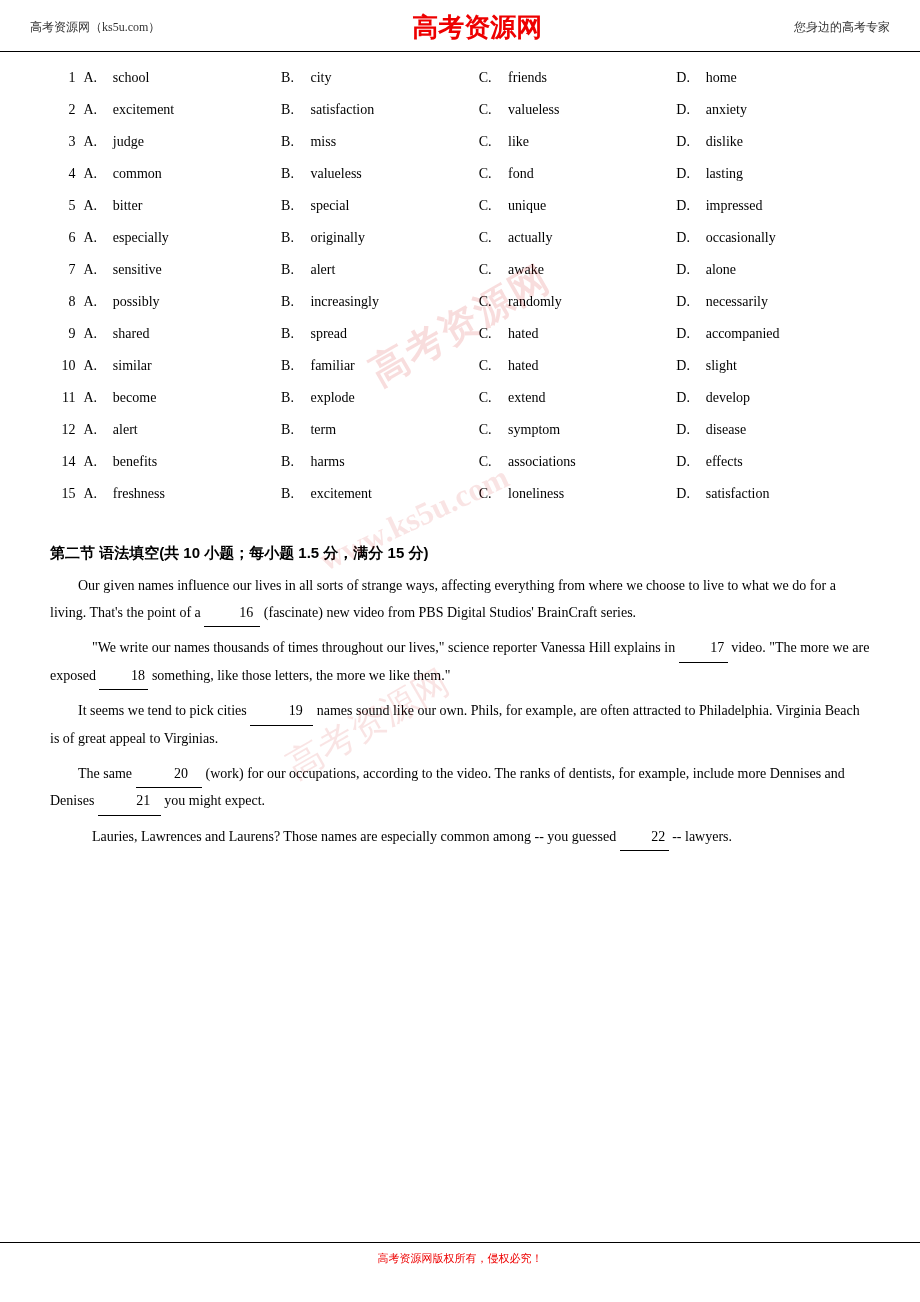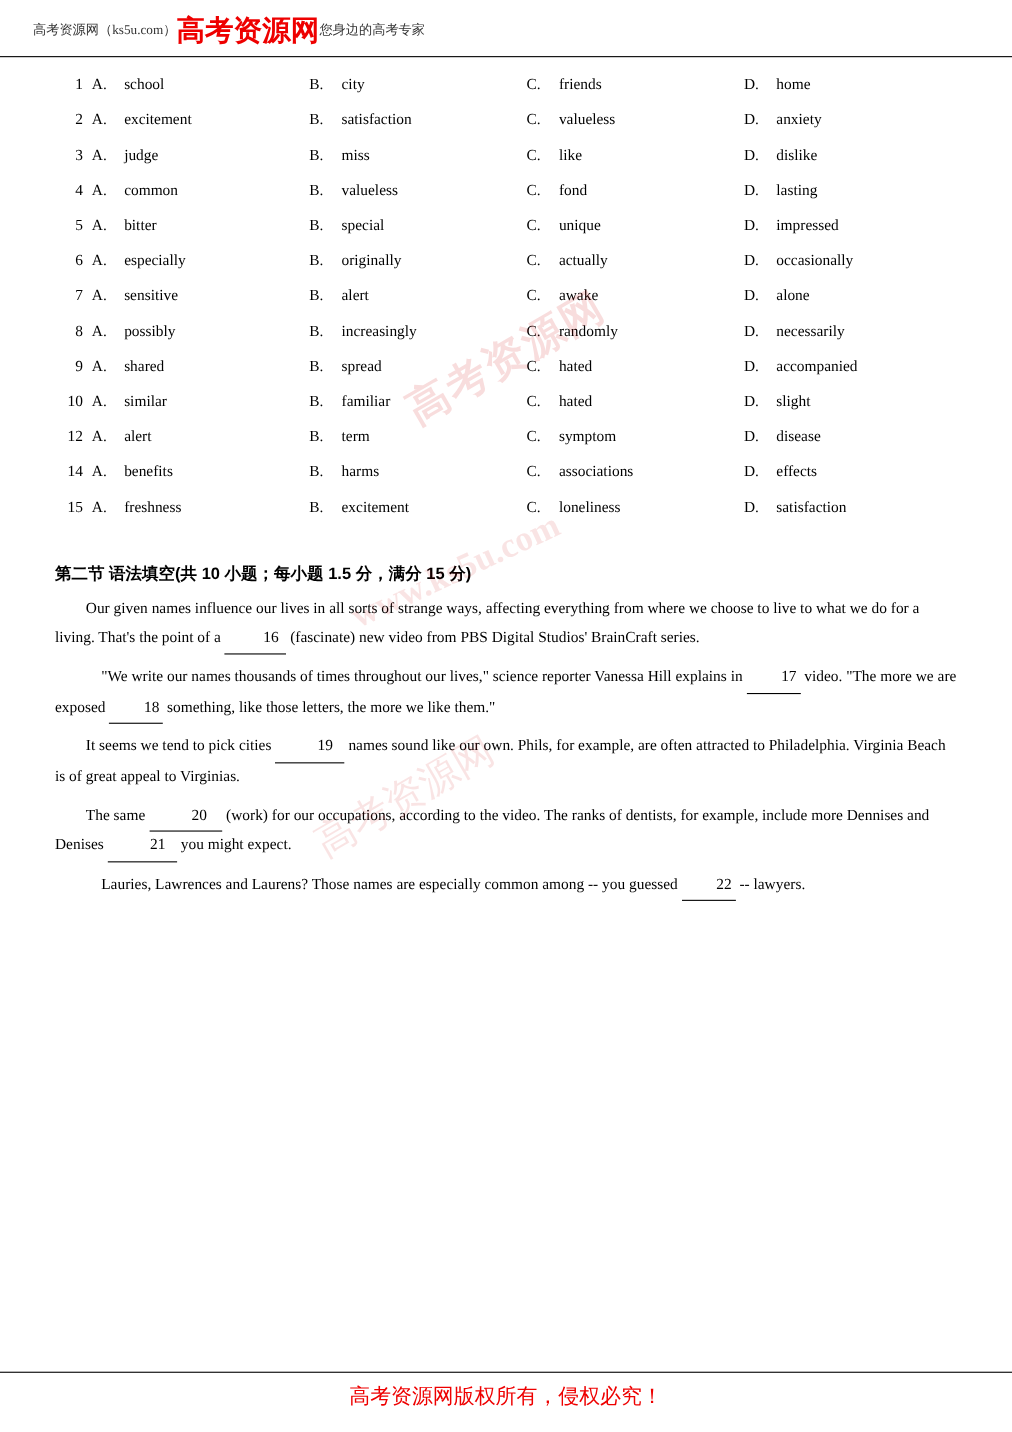--- a/index.html
+++ b/index.html
@@ -8,21 +8,21 @@
       font-size: 14px;
       background: #fff;
       color: #000;
       width: 920px;
       min-height: 1302px;
       position: relative;
     }
 
     .header {
       display: flex;
-      justify-content: flex-start;
+      justify-content: space-between;
       align-items: center;
       padding: 10px 30px 6px 30px;
       border-bottom: 1.5px solid #000;
     }
 
     .header-left {
       font-size: 12px;
       color: #333;
     }
 
@@ -130,27 +130,27 @@
       transform: translateX(-50%) rotate(-30deg);
       opacity: 0.10;
       font-size: 36px;
       color: #c00;
       pointer-events: none;
       white-space: nowrap;
     }
 
     .footer {
       position: absolute;
-      bottom: 20px;
+      bottom: 36px;
       left: 0;
       right: 0;
       text-align: center;
       border-top: 1px solid #000;
       padding-top: 8px;
-      font-size: 19px;
+      font-size: 11px;
       color: #e00;
     }
   </style>
 </head>
 <body>
 
 <div class="header">
   <span class="header-left">高考资源网（ks5u.com）</span>
   <span class="header-center">高考资源网</span>
   <span class="header-right">您身边的高考专家</span>
@@ -268,20 +268,31 @@
     <td class="q-letter">A.</td>
     <td class="q-word">similar</td>
     <td class="q-letter">B.</td>
     <td class="q-word">familiar</td>
     <td class="q-letter">C.</td>
     <td class="q-word">hated</td>
     <td class="q-letter">D.</td>
     <td class="q-word">slight</td>
   </tr>
         <tr>
+    <td class="q-num">11</td>
+    <td class="q-letter">A.</td>
+    <td class="q-word">become</td>
+    <td class="q-letter">B.</td>
+    <td class="q-word">explode</td>
+    <td class="q-letter">C.</td>
+    <td class="q-word">extend</td>
+    <td class="q-letter">D.</td>
+    <td class="q-word">develop</td>
+  </tr>
+        <tr>
     <td class="q-num">12</td>
     <td class="q-letter">A.</td>
     <td class="q-word">alert</td>
     <td class="q-letter">B.</td>
     <td class="q-word">term</td>
     <td class="q-letter">C.</td>
     <td class="q-word">symptom</td>
     <td class="q-letter">D.</td>
     <td class="q-word">disease</td>
   </tr>

